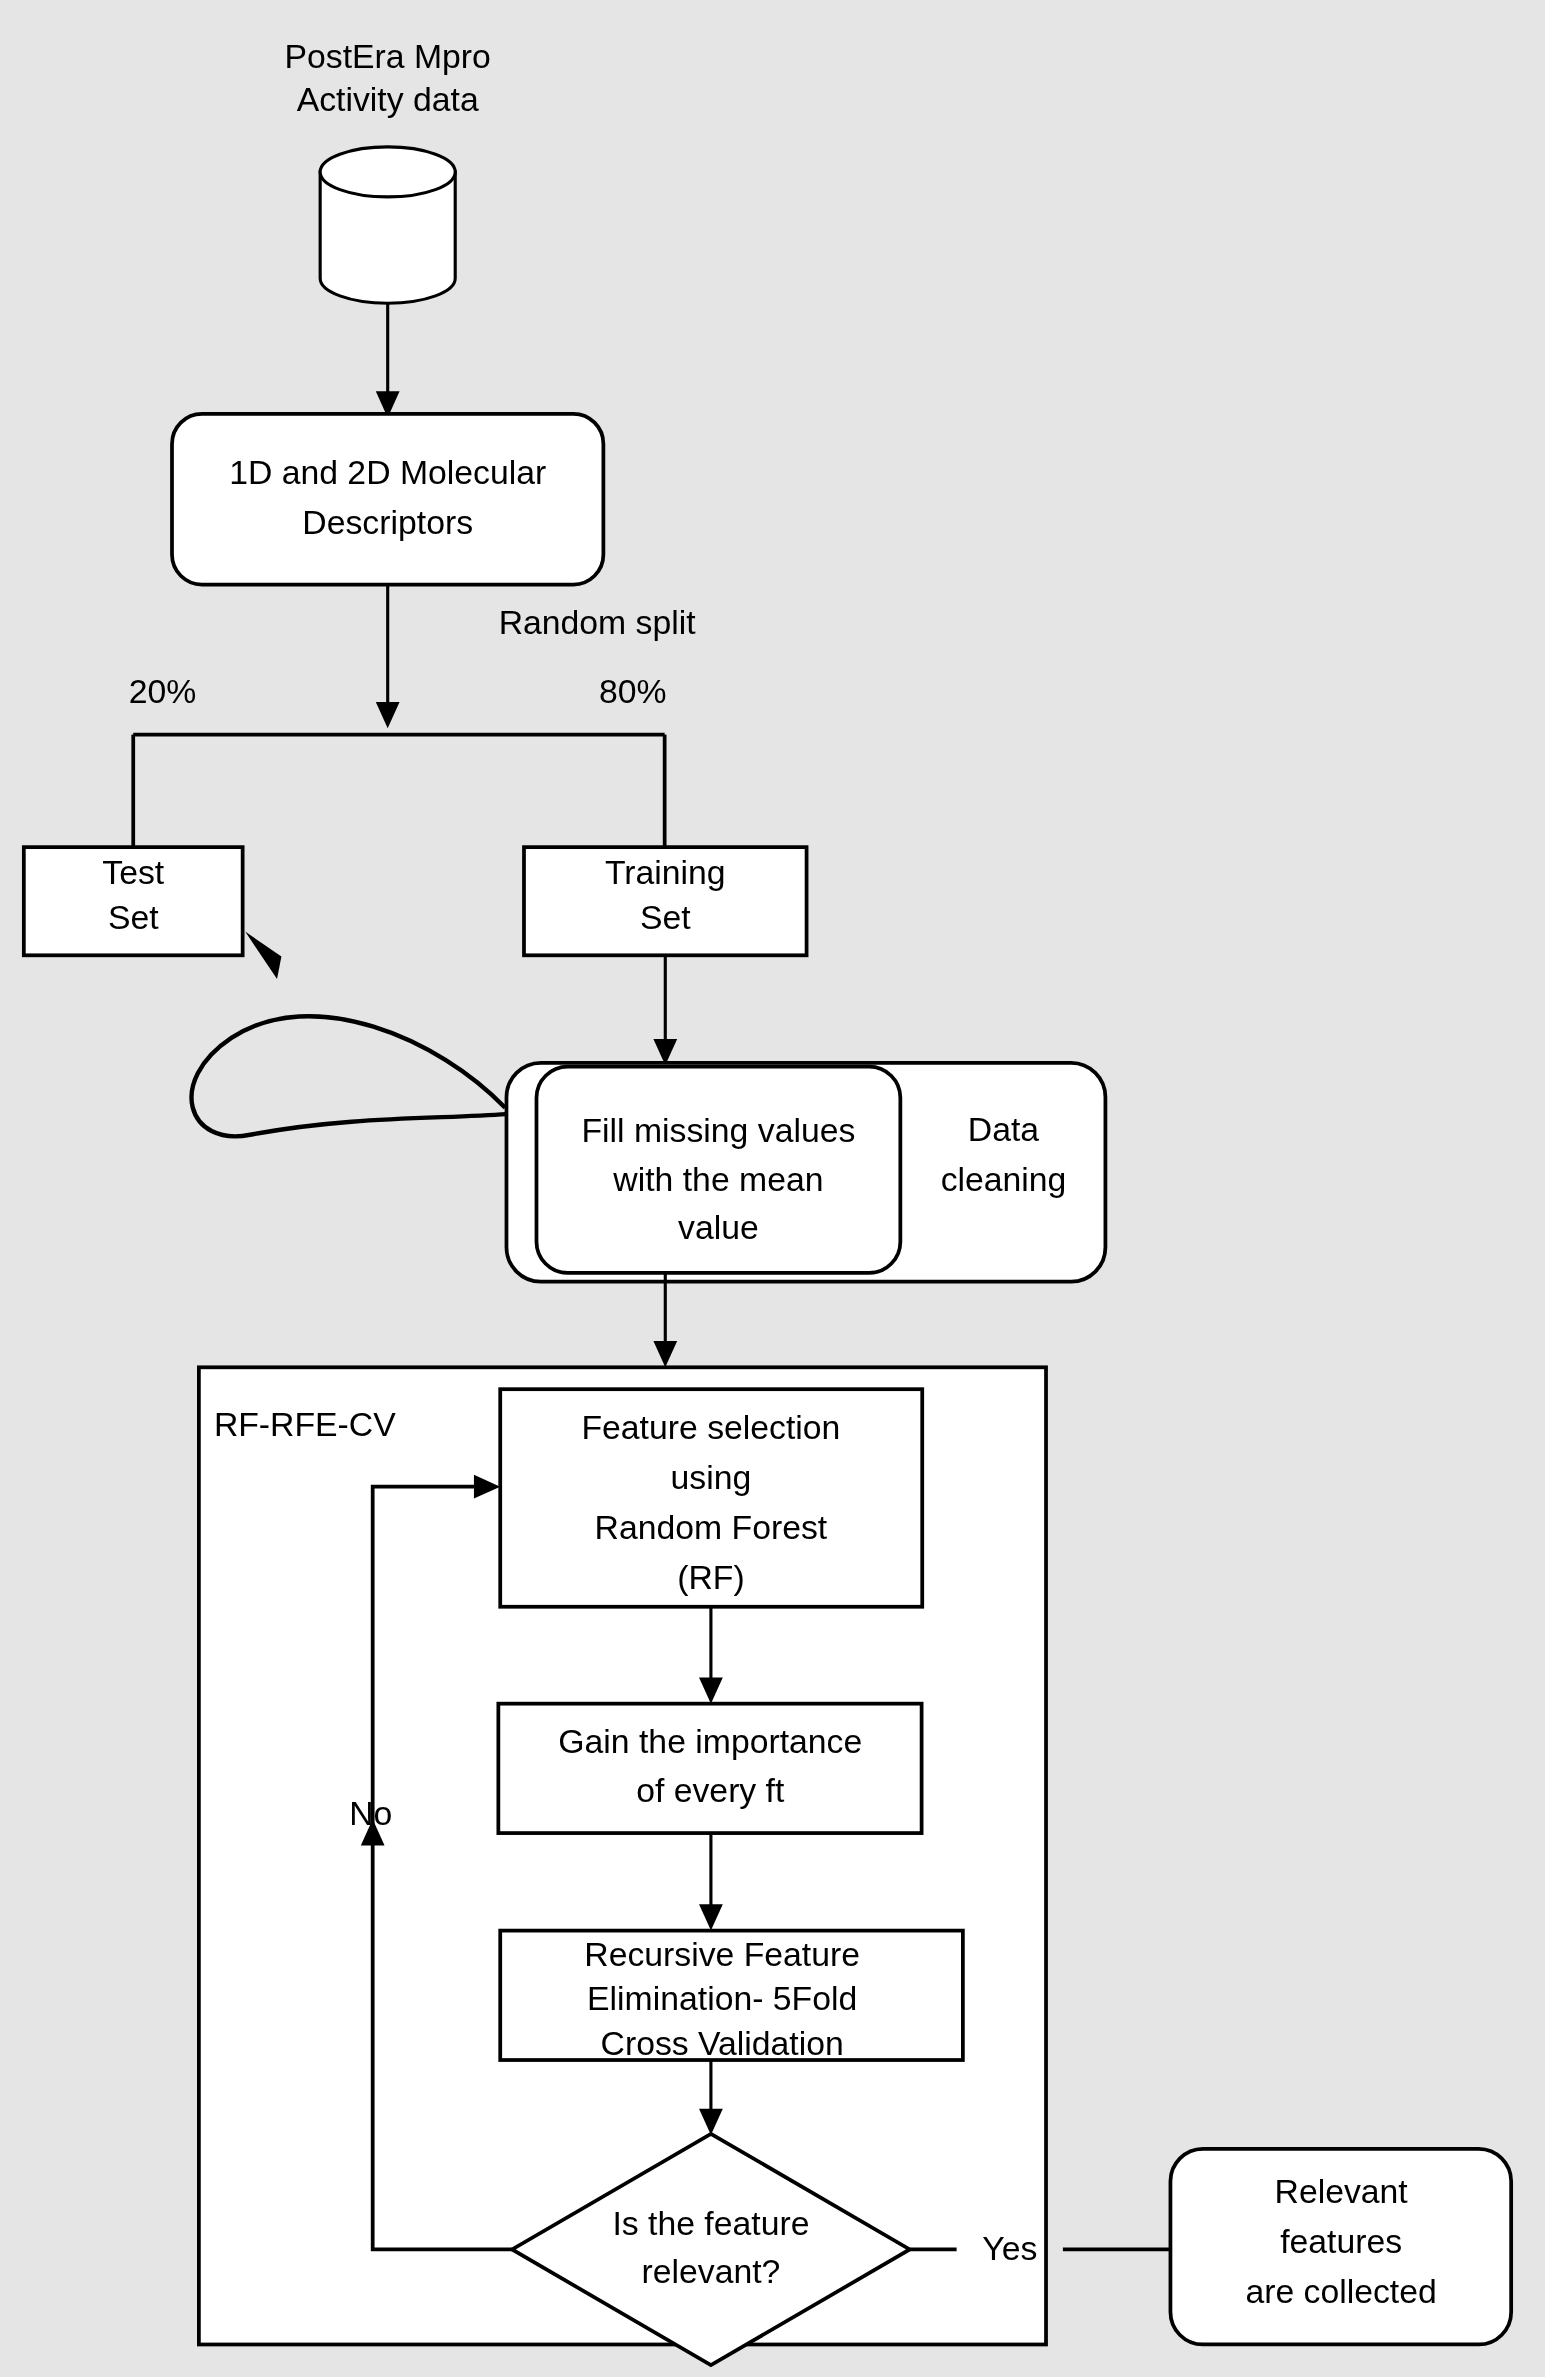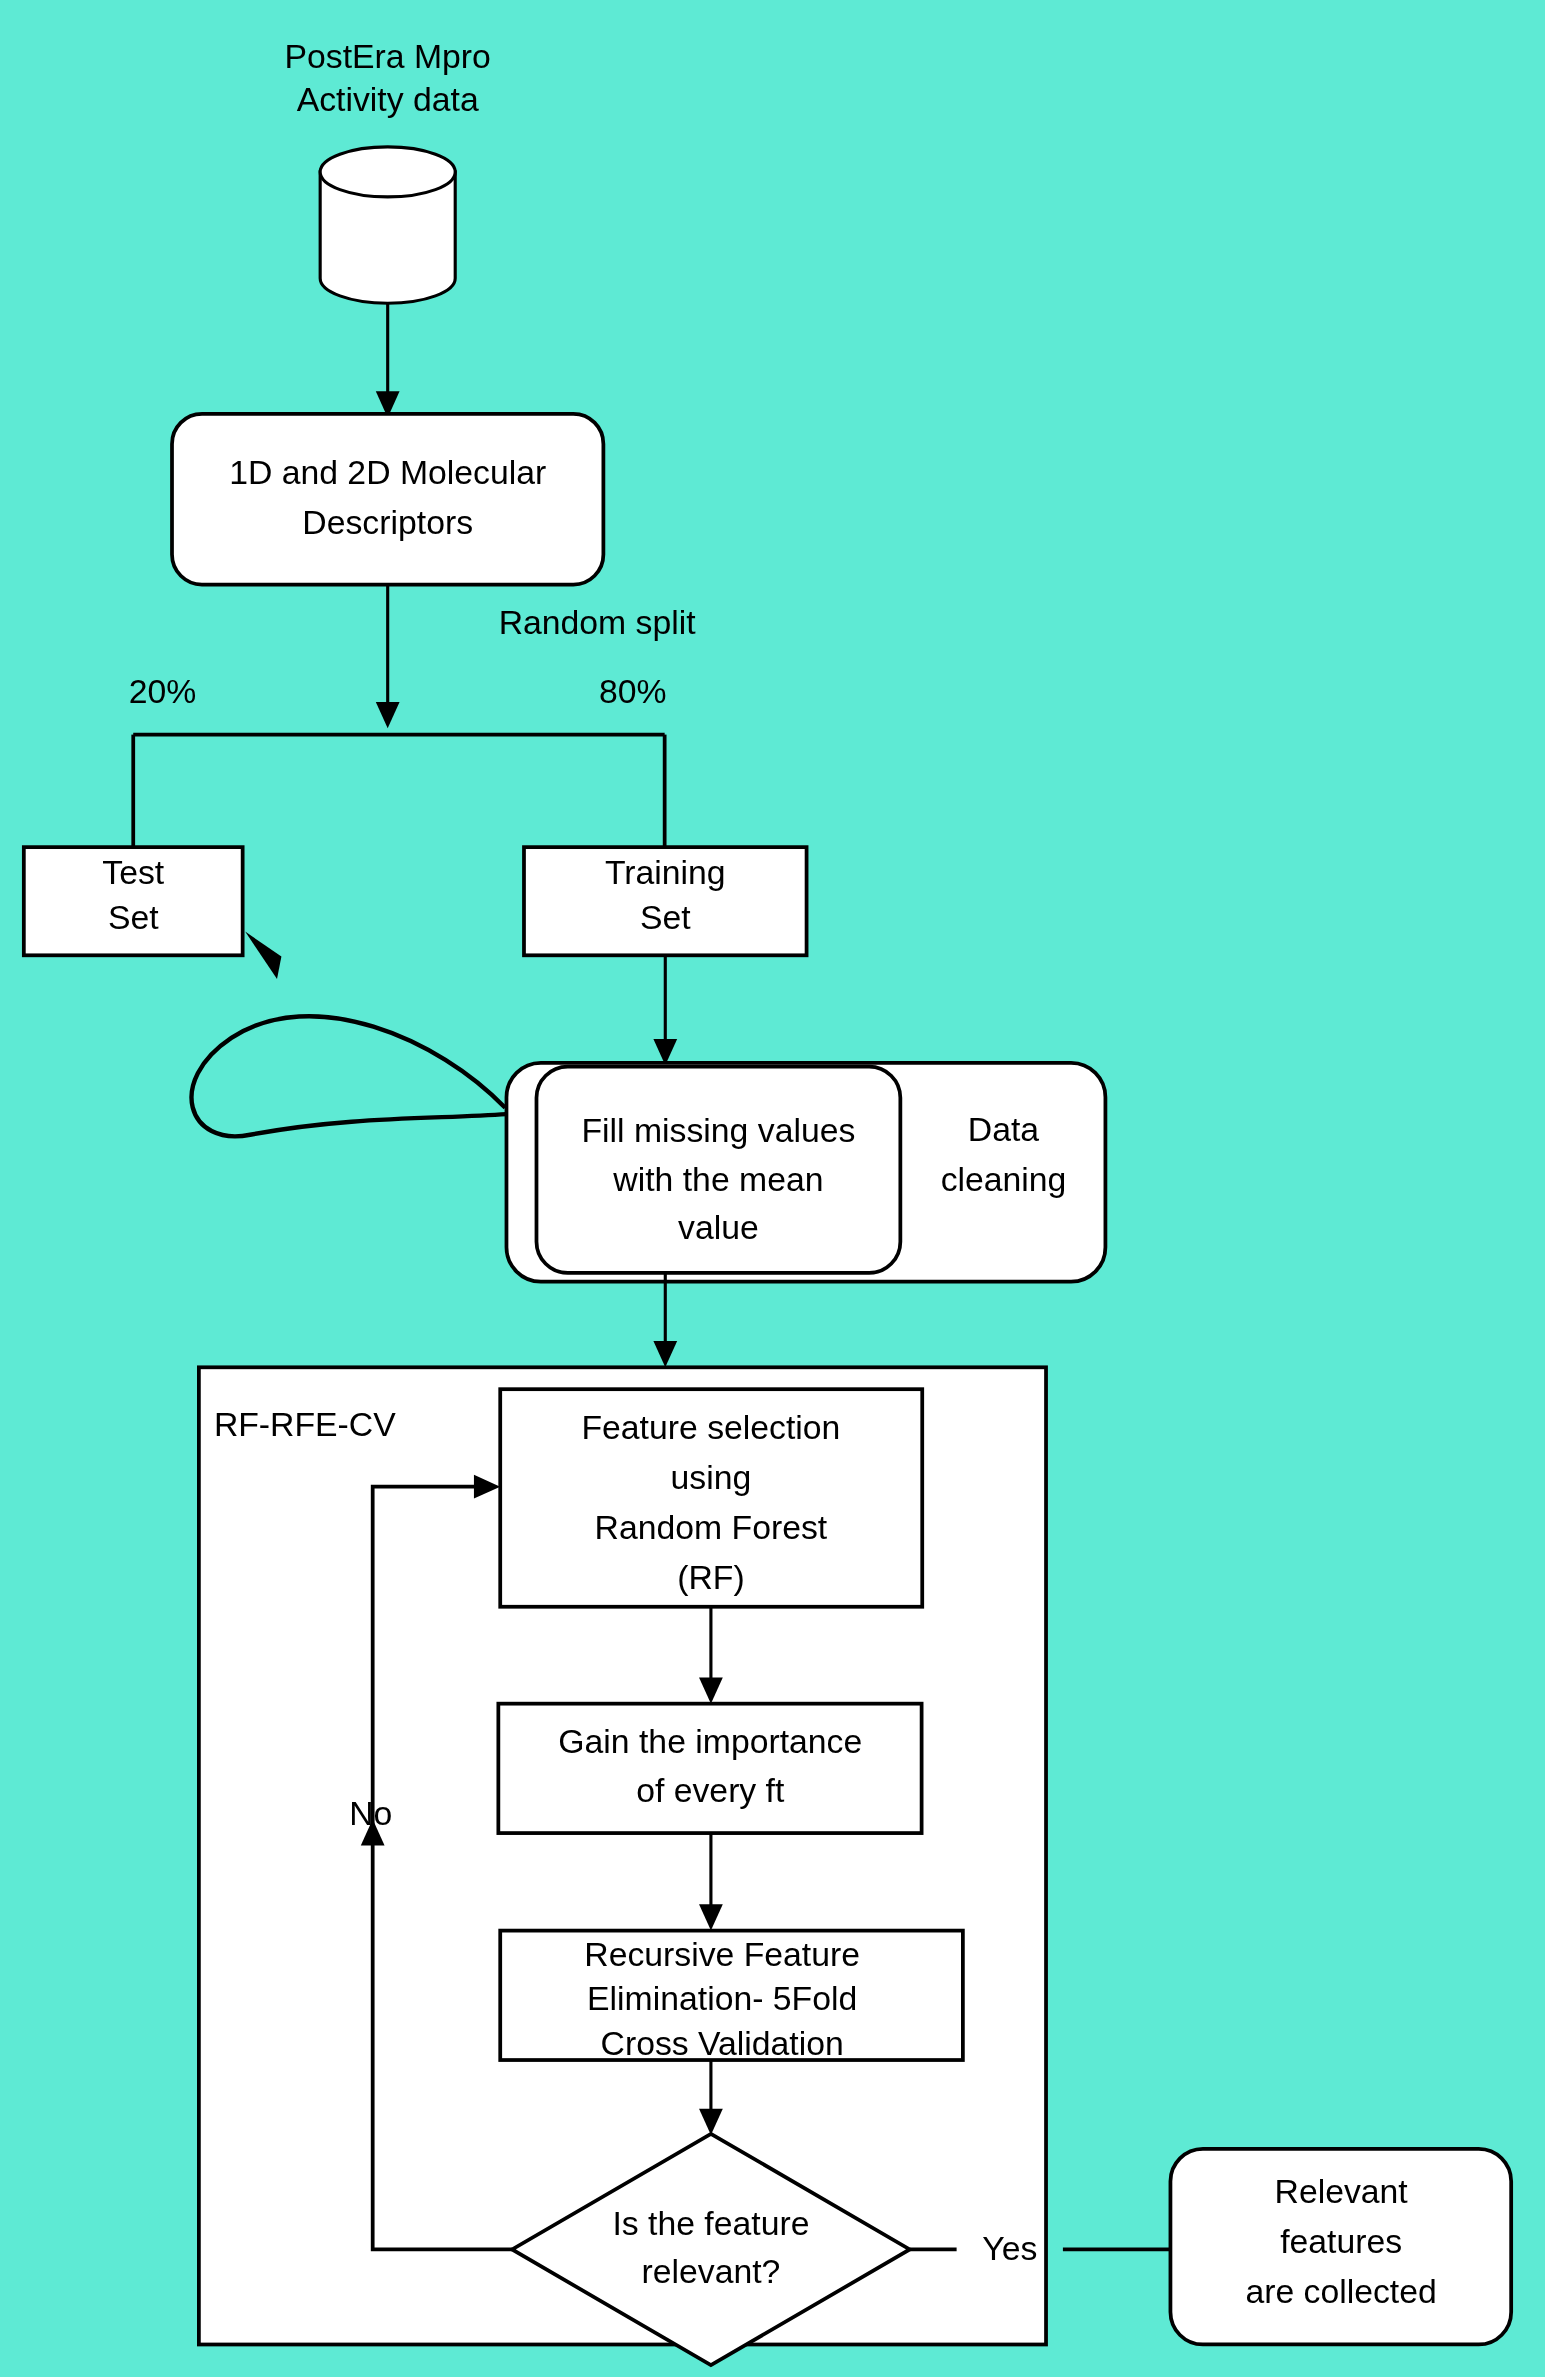--- a/index.html
+++ b/index.html
@@ -9,21 +9,21 @@
   }
   body {
     width: 1545px;
     height: 2377px;
     font-family: "Liberation Sans", sans-serif;
   }
   #flowchart-root {
     position: relative;
     width: 1545px;
     height: 2377px;
-    background: #5eead4;
+    background: #e5e5e5;
   }
   svg.chart-svg {
     display: block;
     width: 1545px;
     height: 2377px;
   }
   .node-shape {
     fill: #ffffff;
     stroke: #000000;
     stroke-width: 6;

